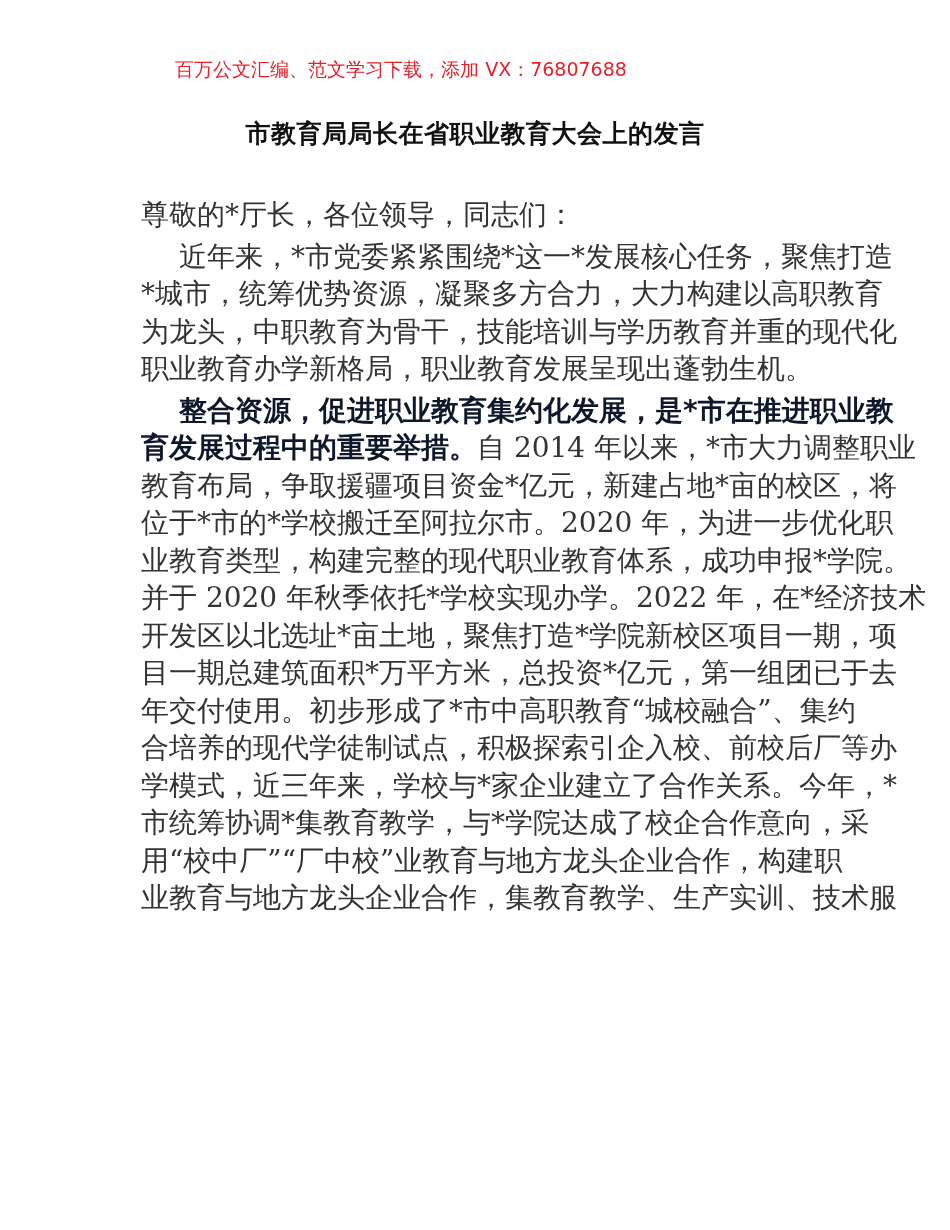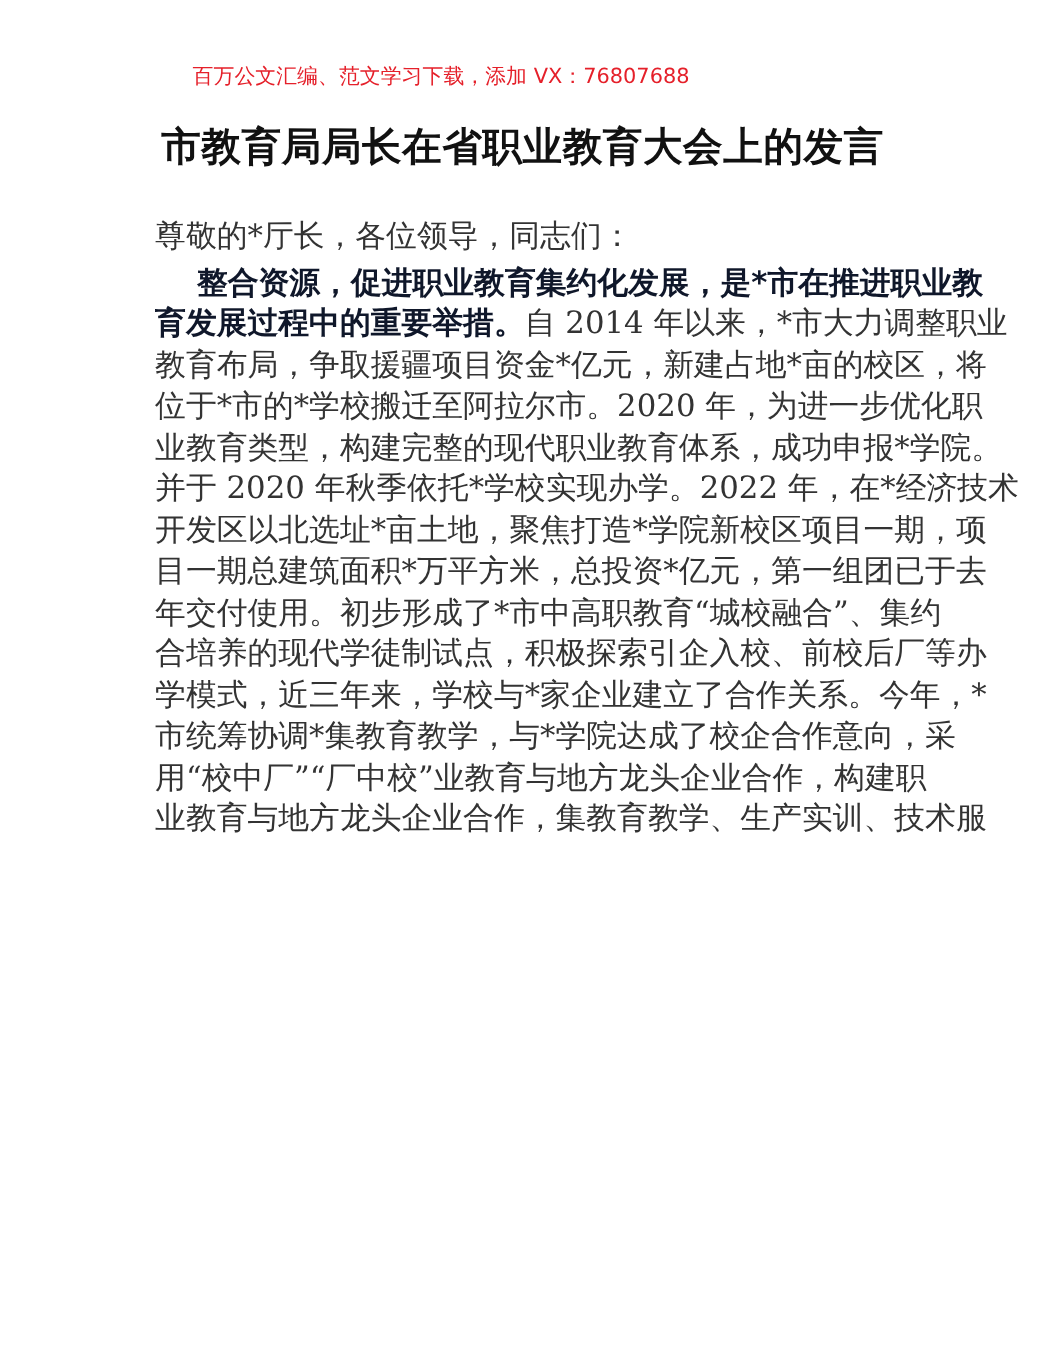--- a/index.html
+++ b/index.html
@@ -35,21 +35,21 @@
     }
     .title {
       position: absolute;
       top: 110px;
       left: 0;
       width: 950px;
       text-align: center;
       color: #111111;
       font-family: "DejaVu Sans", "Liberation Sans", sans-serif;
       font-weight: bold;
-      font-size: 36px;
+      font-size: 25px;
       line-height: 48px;
       letter-spacing: 0.5px;
     }
     .body-text {
       position: absolute;
       left: 141px;
       top: 196px;
       width: 680px;
       color: #333333;
       font-family: "DejaVu Serif", "Liberation Serif", serif;
@@ -87,20 +87,26 @@
 <div class="page">
 
   <div class="watermark">百万公文汇编、范文学习下载，添加 VX：76807688</div>
 
   <div class="title">市教育局局长在省职业教育大会上的发言</div>
 
   <div class="body-text">
 
     <span class="line last salutation">尊敬的*厅长，各位领导，同志们：</span>
 
+    <div>
+      <span class="line indent">近年来，*市党委紧紧围绕*这一*发展核心任务，聚焦打造</span>
+      <span class="line">*城市，统筹优势资源，凝聚多方合力，大力构建以高职教育</span>
+      <span class="line">为龙头，中职教育为骨干，技能培训与学历教育并重的现代化</span>
+      <span class="line last">职业教育办学新格局，职业教育发展呈现出蓬勃生机。</span>
+    </div>
 
     <div class="para-gap">
       <span class="line indent bold">整合资源，促进职业教育集约化发展，是*市在推进职业教</span>
       <span class="line"><span class="bold">育发展过程中的重要举措。</span><span>自 2014 年以来，*市大力调整职业</span></span>
       <span class="line">教育布局，争取援疆项目资金*亿元，新建占地*亩的校区，将</span>
       <span class="line">位于*市的*学校搬迁至阿拉尔市。2020 年，为进一步优化职</span>
       <span class="line">业教育类型，构建完整的现代职业教育体系，成功申报*学院。</span>
       <span class="line">并于 2020 年秋季依托*学校实现办学。2022 年，在*经济技术</span>
       <span class="line">开发区以北选址*亩土地，聚焦打造*学院新校区项目一期，项</span>
       <span class="line">目一期总建筑面积*万平方米，总投资*亿元，第一组团已于去</span>

